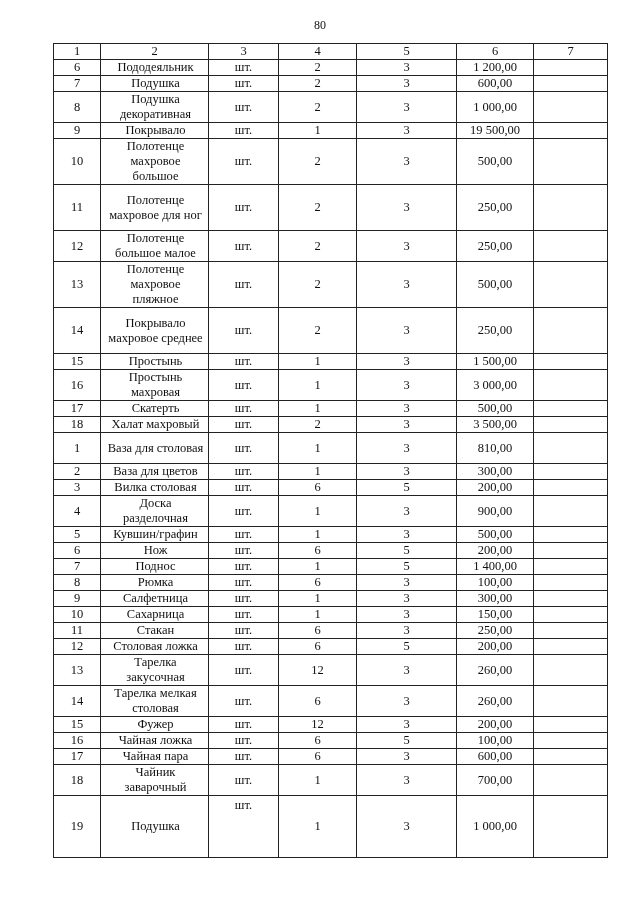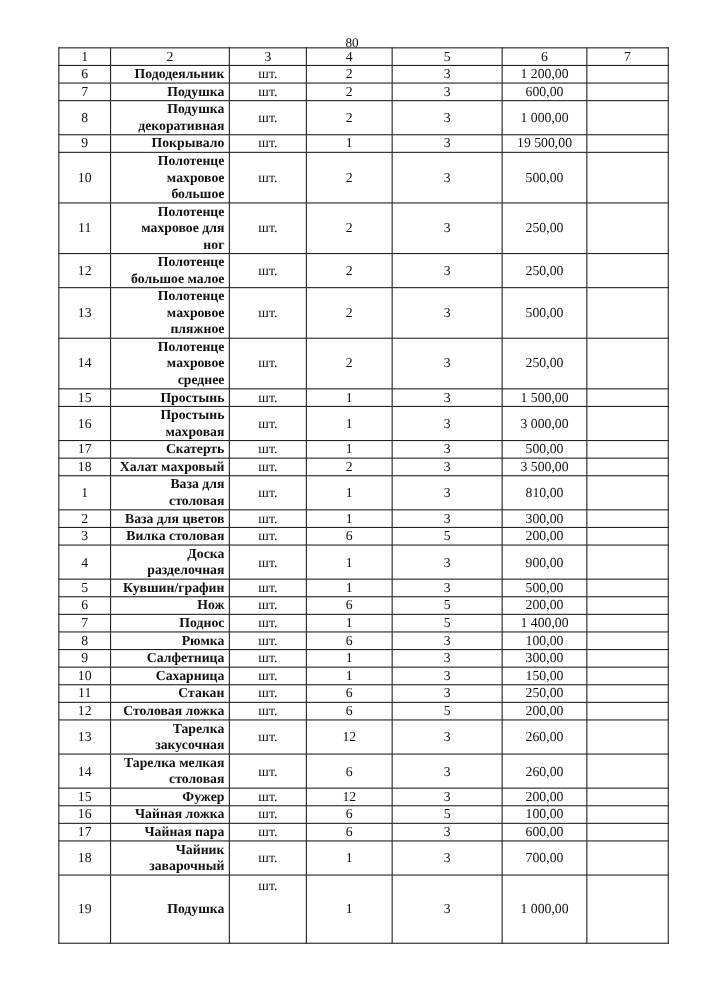--- a/index.html
+++ b/index.html
@@ -1,21 +1,21 @@
 <!DOCTYPE html>
 <html><head>
 <meta charset="utf-8">
 <style>
   html, body { margin: 0; padding: 0; background: #ffffff; }
   body { width: 640px; height: 905px; position: relative; font-family: "Liberation Serif", "DejaVu Serif", serif; color: #111; }
-  .page-number { position: absolute; top: 32px; left: 0; width: 640px; text-align: center; font-size: 12px; }
+  .page-number { position: absolute; top: 18px; left: 0; width: 640px; text-align: center; font-size: 12px; }
   table { position: absolute; top: 43px; left: 53px; width: 554px; border-collapse: collapse; table-layout: fixed; font-size: 12.5px; line-height: 15px; }
   td { border: 1px solid #222; padding: 0 4px; vertical-align: middle; }
   td.c { text-align: center; }
-  td.l { text-align: right; padding-left: 6px; font-weight: bold; }
+  td.l { text-align: center; padding-left: 6px; }
   tr { height: 16px; }
   tr.h2 { height: 31px; }
   tr.h3 { height: 46px; }
   tr.h4 { height: 62px; }
   td.top { vertical-align: top; padding-top: 2px; }
   td.section { text-align: center; }
 </style>
 </head>
 <body>
 
@@ -108,21 +108,21 @@
         <td class="c">13</td>
         <td class="l">Полотенце махровое пляжное</td>
         <td class="c">шт.</td>
         <td class="c">2</td>
         <td class="c">3</td>
         <td class="c">500,00</td>
         <td class="c"></td>
       </tr>
       <tr class="h3">
         <td class="c">14</td>
-        <td class="l">Полотенце махровое среднее</td>
+        <td class="l">Покрывало махровое среднее</td>
         <td class="c">шт.</td>
         <td class="c">2</td>
         <td class="c">3</td>
         <td class="c">250,00</td>
         <td class="c"></td>
       </tr>
       <tr class="">
         <td class="c">15</td>
         <td class="l">Простынь</td>
         <td class="c">шт.</td>

